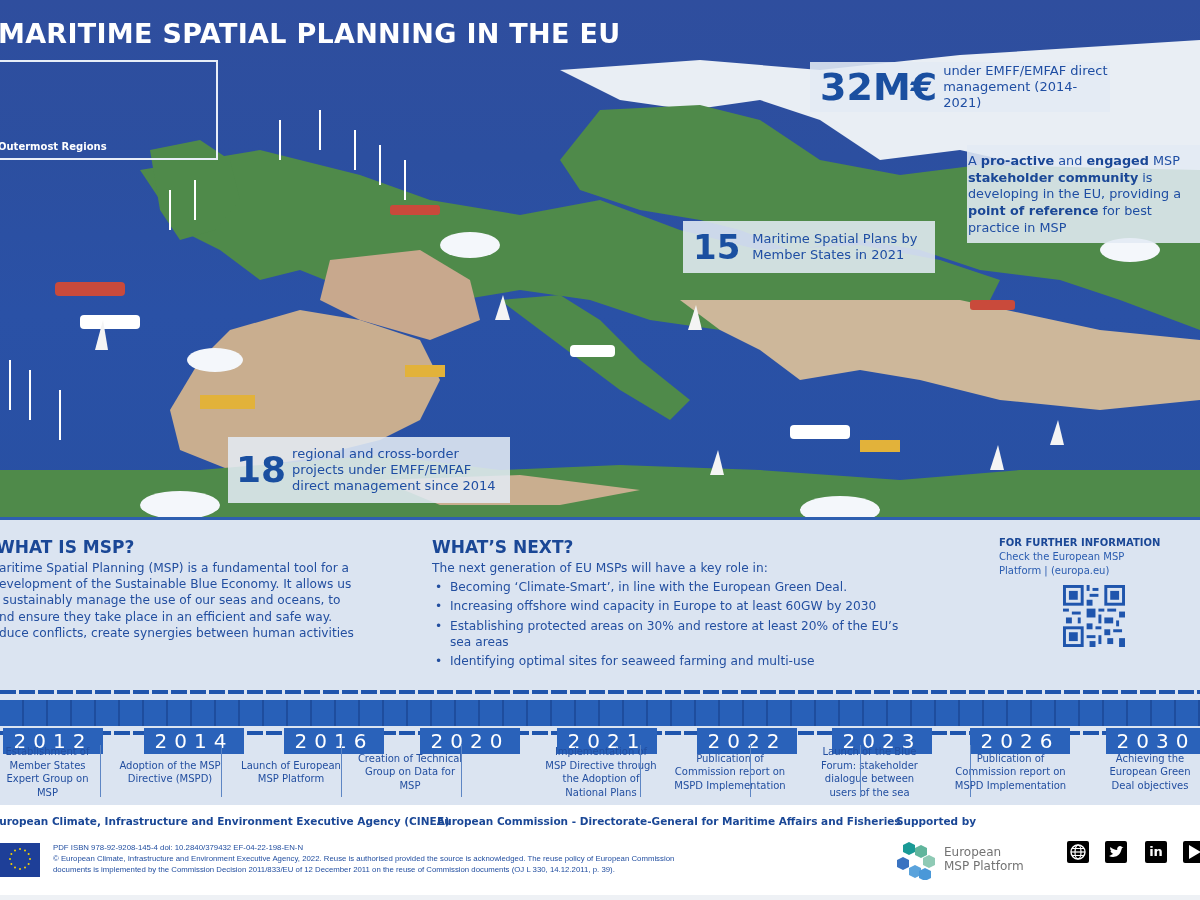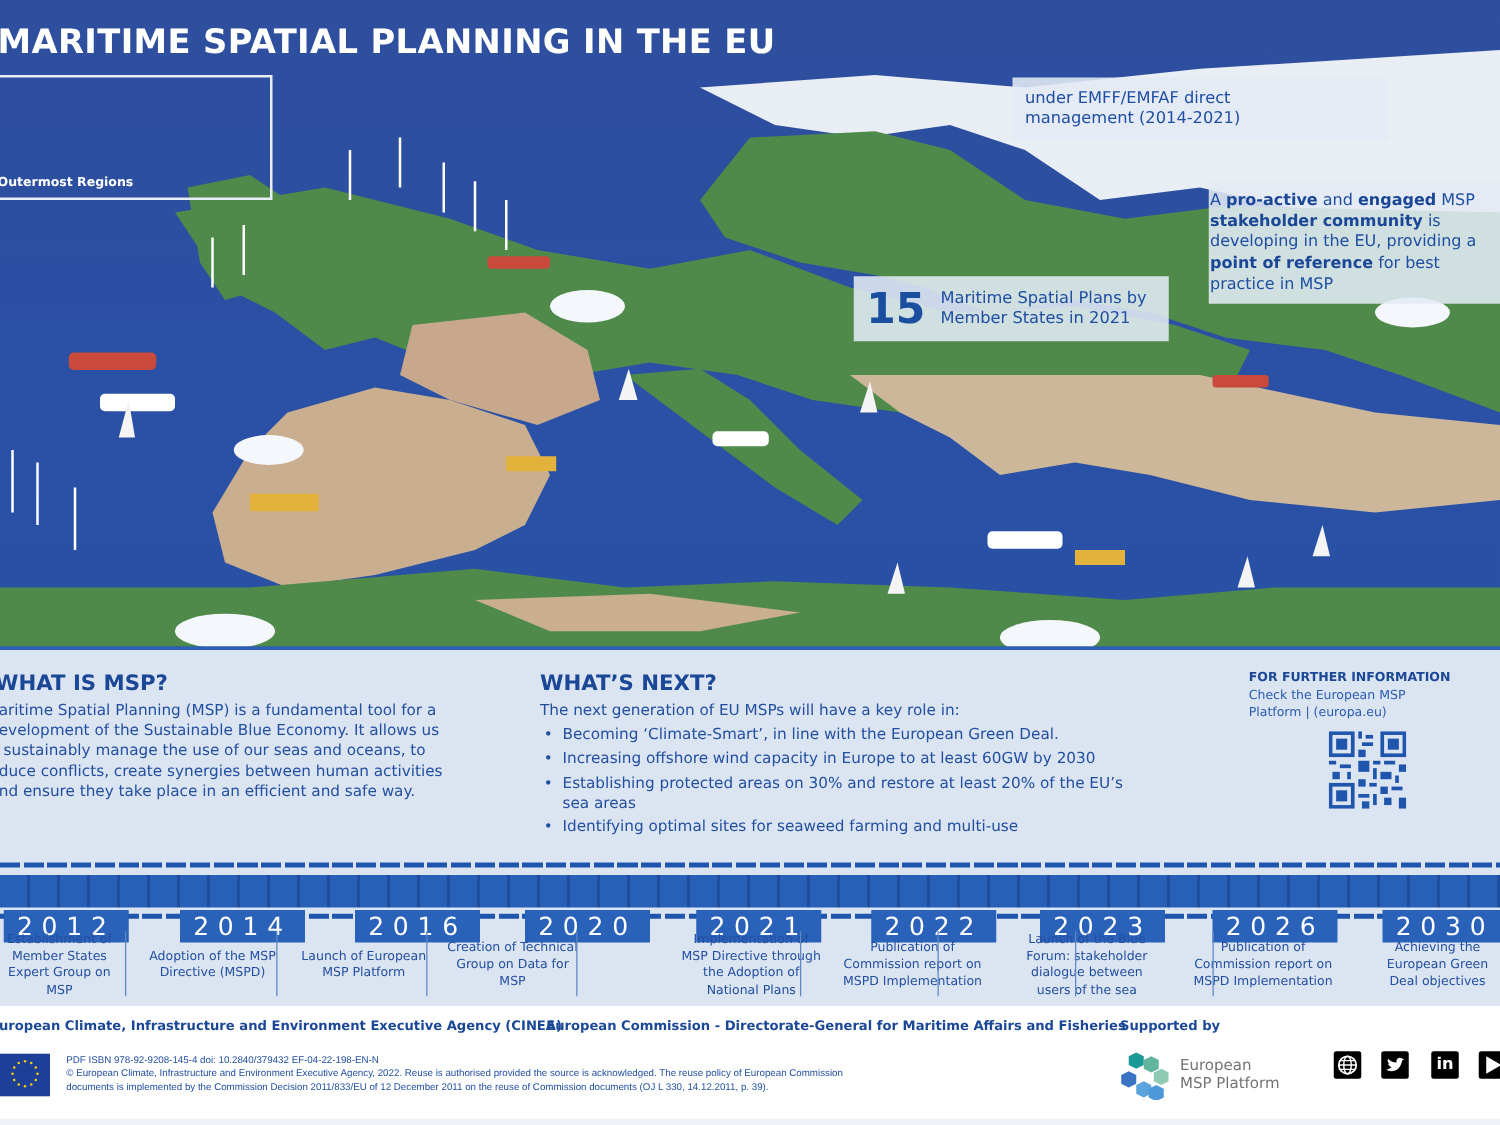--- a/index.html
+++ b/index.html
@@ -125,45 +125,50 @@
       </g>
   </svg>
 
   <div class="title">MARITIME SPATIAL PLANNING IN THE EU</div>
 
   <div class="inset">
     <span class="inset-label">Outermost Regions</span>
   </div>
 
   <div class="statbox" style="left:810px; top:62px; width:300px; height:50px; padding-left:10px;">
+    <span class="stat-num" style="font-size:38px; margin-right:6px;">32M€</span>
     <span class="stat-text" style="width:180px;">under EMFF/EMFAF direct management (2014-2021)</span>
   </div>
 
   <div class="statbox" style="left:967px; top:145px; width:233px; height:98px; padding:8px 1px; align-items:flex-start;">
     <span class="stat-text" style="font-size:12.8px; line-height:1.3;">
       <span>A </span><b>pro-active</b><span> and </span><b>engaged</b><span> MSP </span><b>stakeholder community</b><span> is developing in the EU, providing a </span><b>point of reference</b><span> for best practice in MSP</span>
     </span>
   </div>
 
   <div class="statbox" style="left:683px; top:221px; width:252px; height:52px; padding-left:10px;">
     <span class="stat-num" style="font-size:34px; margin-right:12px;">15</span>
     <span class="stat-text" style="width:170px;">Maritime Spatial Plans by Member States in 2021</span>
   </div>
 
+  <div class="statbox" style="left:228px; top:437px; width:282px; height:66px; padding-left:8px;">
+    <span class="stat-num" style="font-size:36px; margin-right:6px;">18</span>
+    <span class="stat-text" style="width:220px;">regional and cross-border projects under EMFF/EMFAF direct management since 2014</span>
+  </div>
 </div>
 
 <div class="info"></div>
 
 <div class="sec-h" style="left:-4px; top:537px;">WHAT IS MSP?</div>
 <div class="para" style="left:-1px; top:560px; width:405px;">
   <div>aritime Spatial Planning (MSP) is a fundamental tool for a</div>
   <div>evelopment of the Sustainable Blue Economy. It allows us</div>
   <div style="white-space:pre;"> sustainably manage the use of our seas and oceans, to</div>
+  <div>nd ensure they take place in an efficient and safe way.</div>
   <div>duce conflicts, create synergies between human activities</div>
-  <div>nd ensure they take place in an efficient and safe way.</div>
 </div>
 
 <div class="sec-h" style="left:432px; top:537px;">WHAT’S NEXT?</div>
 <div class="para" style="left:432px; top:560px; width:470px;">
   <div>The next generation of EU MSPs will have a key role in:</div>
   <ul class="bullets">
     <li>Becoming ‘Climate-Smart’, in line with the European Green Deal.</li>
     <li>Increasing offshore wind capacity in Europe to at least 60GW by 2030</li>
     <li>Establishing protected areas on 30% and restore at least 20% of the EU’s sea areas</li>
     <li>Identifying optimal sites for seaweed farming and multi-use</li>

